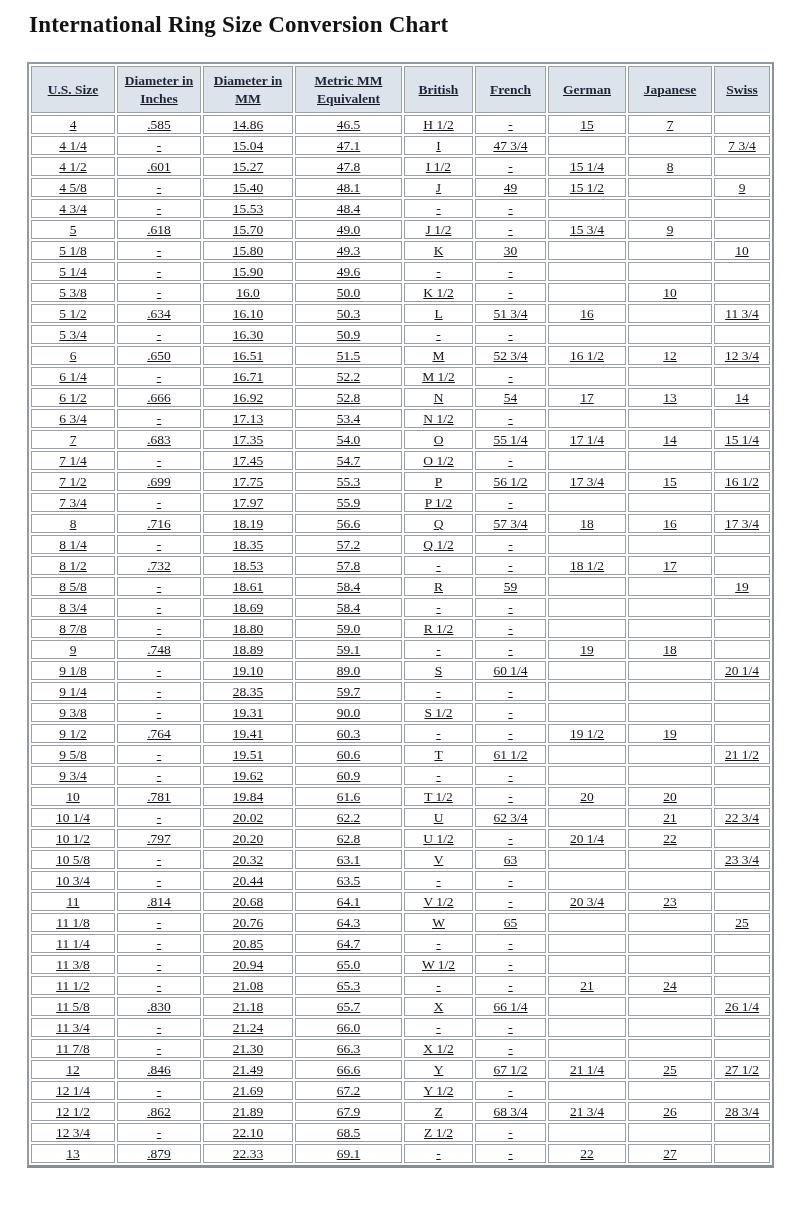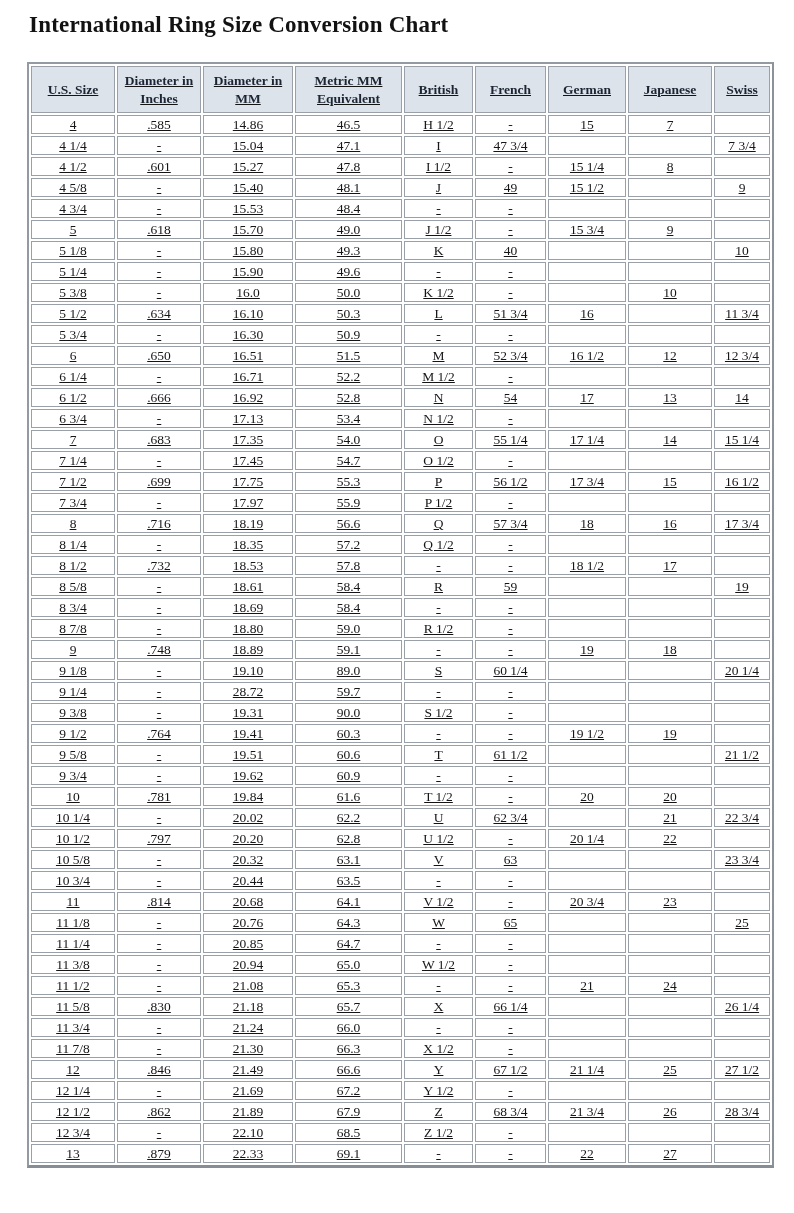--- a/index.html
+++ b/index.html
@@ -158,21 +158,21 @@
           <td>15 3/4</td>
           <td>9</td>
           <td></td>
         </tr>
         <tr>
           <td>5 1/8</td>
           <td>-</td>
           <td>15.80</td>
           <td>49.3</td>
           <td>K</td>
-          <td>40</td>
+          <td>30</td>
           <td></td>
           <td></td>
           <td>10</td>
         </tr>
         <tr>
           <td>5 1/4</td>
           <td>-</td>
           <td>15.90</td>
           <td>49.6</td>
           <td>-</td>
@@ -386,21 +386,21 @@
           <td>89.0</td>
           <td>S</td>
           <td>60 1/4</td>
           <td></td>
           <td></td>
           <td>20 1/4</td>
         </tr>
         <tr>
           <td>9 1/4</td>
           <td>-</td>
-          <td>28.72</td>
+          <td>28.35</td>
           <td>59.7</td>
           <td>-</td>
           <td>-</td>
           <td></td>
           <td></td>
           <td></td>
         </tr>
         <tr>
           <td>9 3/8</td>
           <td>-</td>

